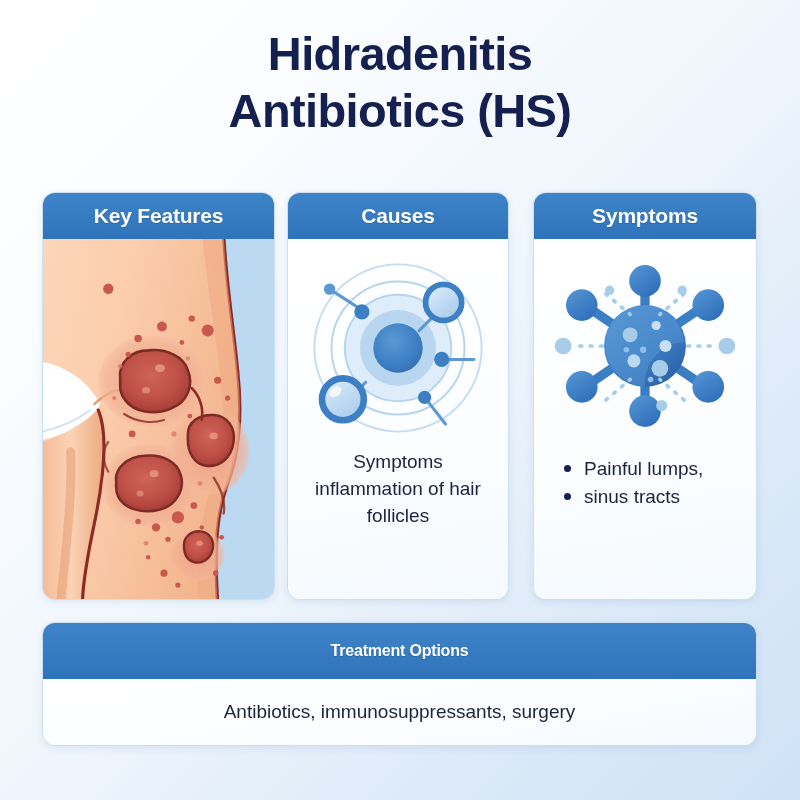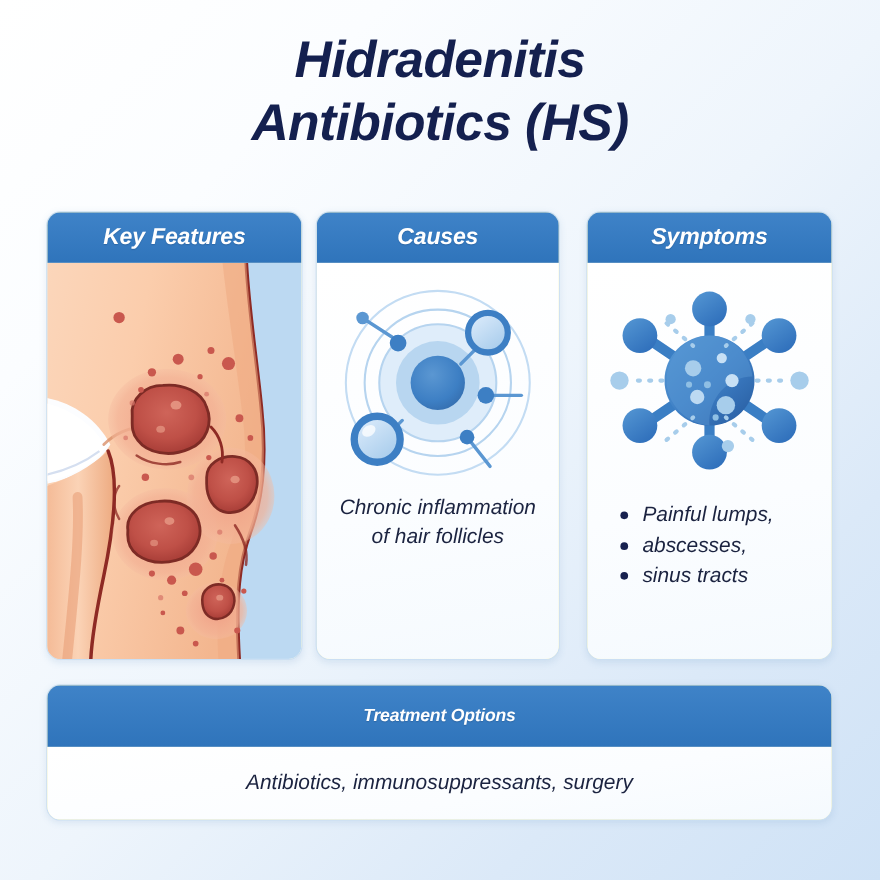--- a/index.html
+++ b/index.html
@@ -13,21 +13,20 @@
 
   body {
     font-family: "Liberation Sans", sans-serif;
     background: linear-gradient(135deg, #ffffff 0%, #fbfdff 22%, #eef5fc 52%, #dbe9f8 78%, #cfe2f6 100%);
     position: relative;
   }
 
   .poster {
     position: absolute;
     inset: 0;
-    font-style: italic;
   }
 
   
   .title-wrap {
     position: absolute;
     top: 26px;
     left: 0;
     width: 800px;
     text-align: center;
   }
@@ -305,21 +304,21 @@
 
         <circle cx="28" cy="38" r="6" fill="#5b97d2"></circle>
         <circle cx="62" cy="62" r="8" fill="#3d7fc4"></circle>
         <circle cx="146" cy="112" r="8" fill="#3d7fc4"></circle>
         <circle cx="128" cy="152" r="7" fill="#3d7fc4"></circle>
 
         <circle cx="148" cy="52" r="19" fill="url(#bubbleGrad)" stroke="#3d7fc4" stroke-width="6"></circle>
         <circle cx="42" cy="154" r="22" fill="url(#bubbleGrad)" stroke="#3d7fc4" stroke-width="7"></circle>
         <ellipse cx="34" cy="146" rx="7" ry="5" fill="#ffffff" opacity="0.75" transform="rotate(-35 34 146)"></ellipse>
       </svg>
-      <div class="causes-text">Chronic inflammation of hair follicles</div>
+      <div class="causes-text">Symptoms inflammation of hair follicles</div>
     </div>
   </div>
 
   <div class="card" id="card-symptoms">
     <div class="card-header">Symptoms</div>
     <div class="card-body">
       <svg class="symptoms-icon" viewBox="0 0 200 200">
         <defs>
           <linearGradient id="cellGrad" x1="0.15" y1="0.15" x2="0.85" y2="0.9">
             <stop offset="0%" stop-color="#4f91d0"></stop>
@@ -370,21 +369,20 @@
           <line x1="142" y1="44" x2="116" y2="66"></line>
           <line x1="58" y1="158" x2="84" y2="136"></line>
           <line x1="142" y1="158" x2="116" y2="136"></line>
         </g>
         <circle cx="62" cy="40" r="5" fill="#a7cdeb"></circle>
         <circle cx="140" cy="40" r="5" fill="#a7cdeb"></circle>
         <circle cx="118" cy="164" r="6" fill="#a7cdeb"></circle>
       </svg>
       <ul class="symptom-list">
         <li>Painful lumps,</li>
-        <li>abscesses,</li>
         <li>sinus tracts</li>
       </ul>
     </div>
   </div>
 
   <div class="card" id="card-treatment">
     <div class="card-header">Treatment Options</div>
     <div class="card-body">
       <div class="treatment-text">Antibiotics, immunosuppressants, surgery</div>
     </div>

